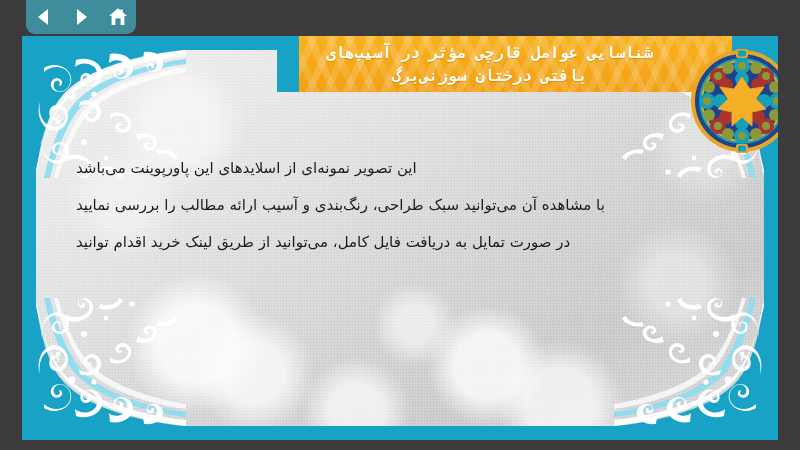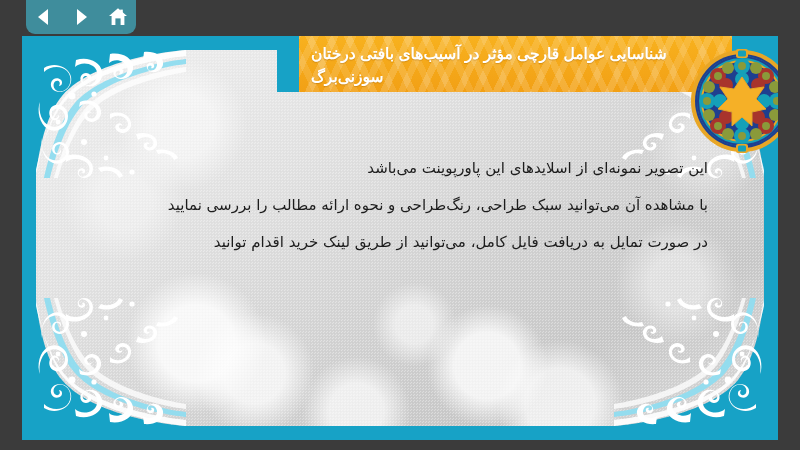--- a/index.html
+++ b/index.html
@@ -139,24 +139,24 @@
         rgba(255,255,255,0.00) 24px 35px),
       linear-gradient(#f9b520, #f2a015);
     overflow: hidden;
   }
   #title-text {
     position: relative;
     z-index: 3;
     width: 100%;
     padding: 0 64px 4px 34px;
     box-sizing: border-box;
-    text-align: left;
+    text-align: center;
     direction: rtl;
     color: #ffffff;
-    font-family: Liberation Sans, sans-serif;
+    font-family: Liberation Mono, monospace;
     font-size: 15.5px;
     font-weight: bold;
     line-height: 1.45;
     text-shadow: 0 1px 1px rgba(150,90,0,0.35);
   }
 
   
   #medallion {
     position: absolute;
     left: 668px;
@@ -168,21 +168,21 @@
   #medallion svg { display: block; }
 
   
   #body-text {
     position: absolute;
     left: 40px;
     right: 56px;
     top: 100px;
     z-index: 10;
     direction: rtl;
-    text-align: right;
+    text-align: left;
     color: #1c1c1c;
     font-family: "DejaVu Sans", sans-serif;
     font-size: 15px;
     line-height: 2.45;
   }
   #body-text p {
     margin: 0;
     white-space: nowrap;
   }
 </style>
@@ -333,21 +333,21 @@
             <path d="M44 52 C54 48 64 53 65 61 C66 69 58 74 52 71 C48 69 47 64 50 62 C53 60 56 62 56 64 C55 62 51 62 51 65 C51 68 56 70 59 67 C63 63 60 55 53 54 C49 53 45 55 43 57 Z"></path>
             <path d="M74 64 C84 60 94 65 95 73 C96 80 89 85 83 82 C79 80 78 76 81 74 C84 72 87 74 86 76 C85 74 82 75 83 77 C84 80 89 80 91 77 C94 73 90 67 84 66 C80 65 76 67 74 69 Z"></path>
             <path d="M100 84 C110 81 120 85 121 92 C122 98 116 102 111 100 C107 98 107 94 109 93 C112 91 114 93 113 95 C113 93 110 94 111 96 C112 98 116 98 117 95 C119 91 115 87 110 87 C107 87 104 88 102 90 Z"></path>
             <path d="M120 100 C130 98 140 102 142 108 L138 110 C136 105 129 102 122 104 Z"></path>
           </g>
         </svg>
       </div>
 
       <div id="body-text">
         <p>این تصویر نمونه‌ای از اسلایدهای این پاورپوینت می‌باشد</p>
-        <p>با مشاهده آن می‌توانید سبک طراحی، رنگ‌طراحی و نحوه ارائه مطالب را بررسی نمایید</p>
+        <p>با مشاهده آن می‌توانید سبک طراحی، رنگ‌بندی و آسیب ارائه مطالب را بررسی نمایید</p>
         <p>در صورت تمایل به دریافت فایل کامل، می‌توانید از طریق لینک خرید اقدام توانید</p>
       </div>
 
     </div>
 
     <div id="title-banner">
       <div id="banner-teal"></div>
       <div id="banner-orange"></div>
       <div id="title-text">شناسایی عوامل قارچی مؤثر در آسیب‌های بافتی درختان سوزنی‌برگ</div>
     </div>

